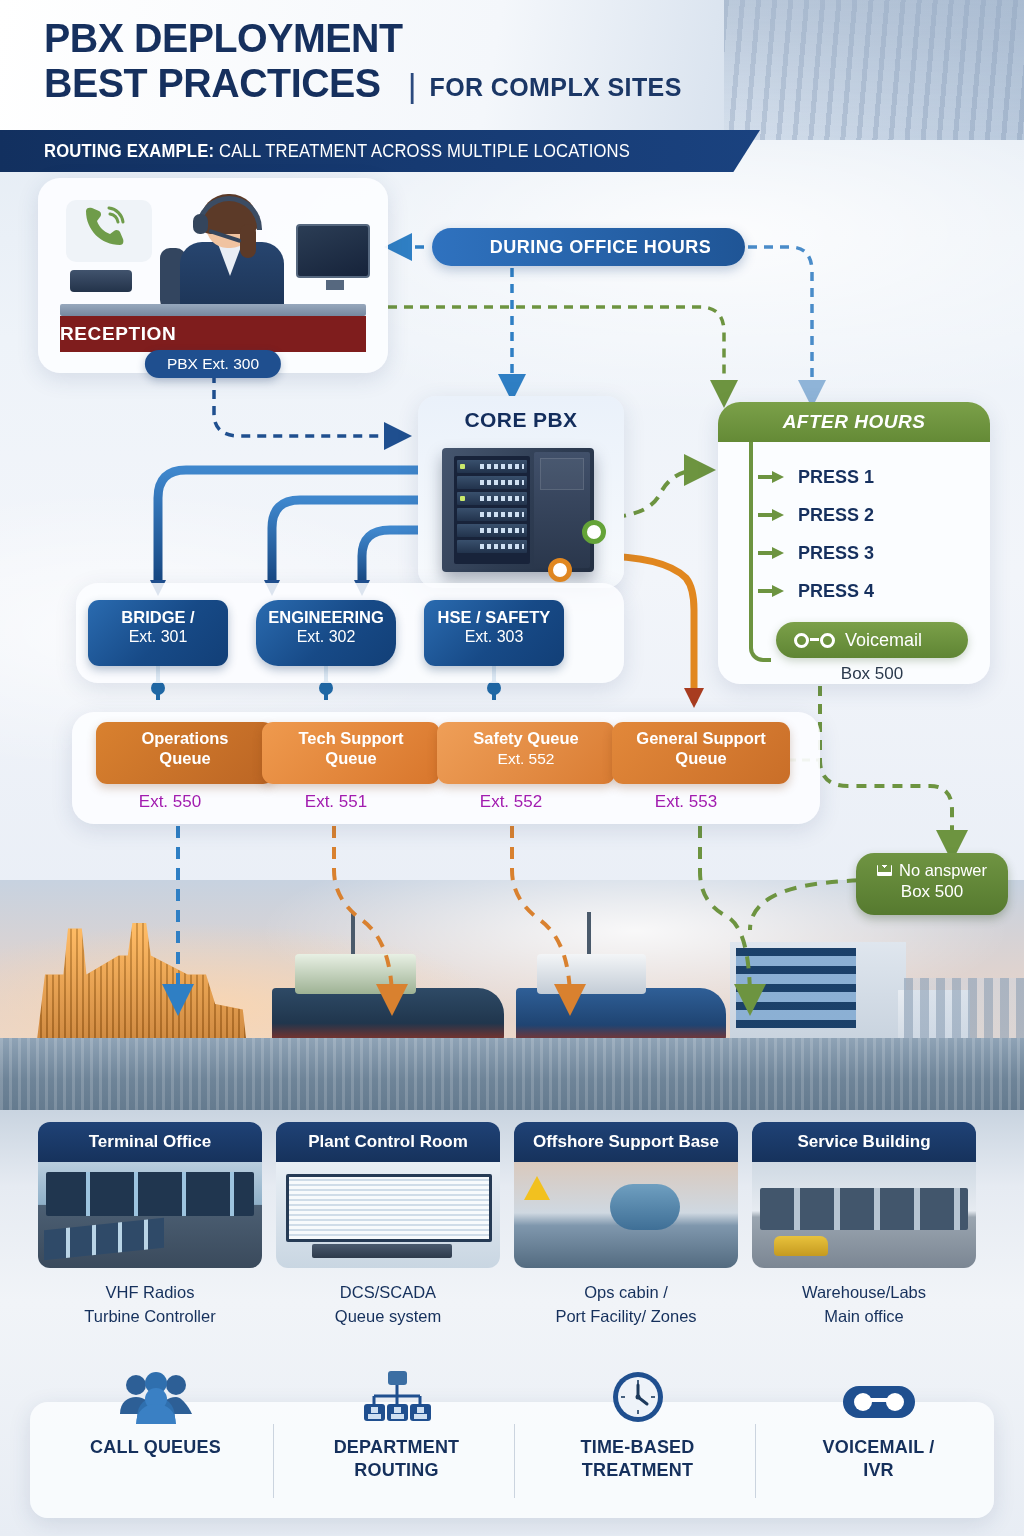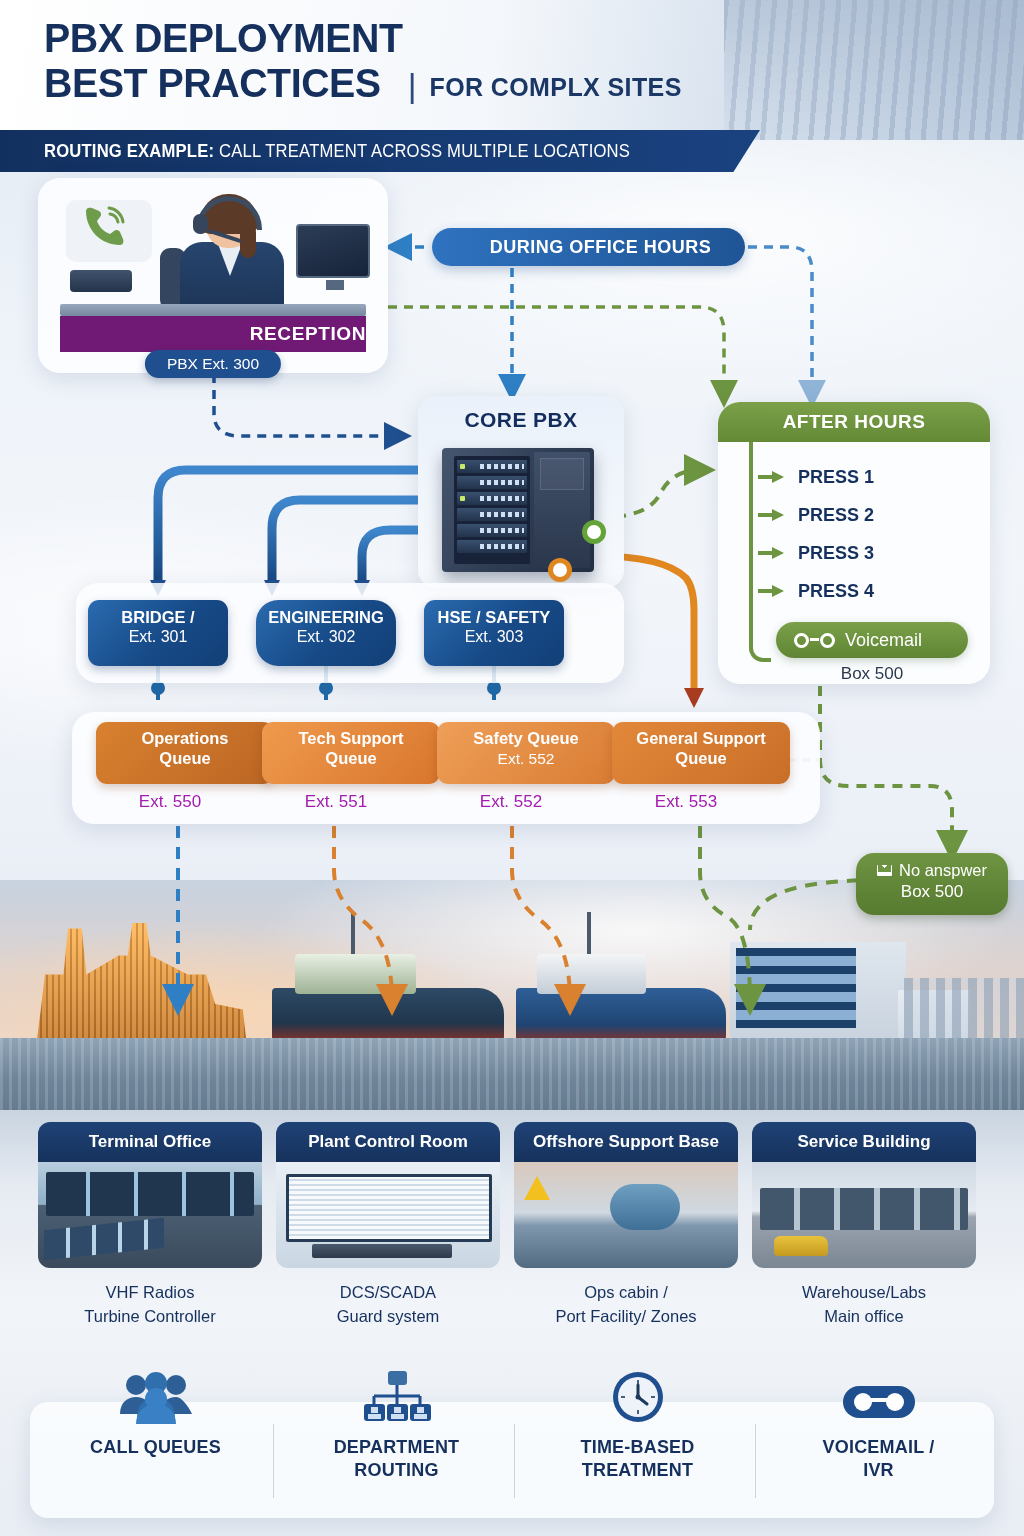--- a/index.html
+++ b/index.html
@@ -189,21 +189,21 @@
   .deskphone{
     position:absolute; left:10px; top:78px; width:62px; height:22px; border-radius:4px;
     background:linear-gradient(180deg,#41536d,#23334a);
   }
   .desk{
     position:absolute; left:22px; top:126px; width:306px; height:12px;
     background:linear-gradient(180deg,#97a8bd,#76889f); border-radius:2px;
   }
   .recep-bar{
     position:absolute; left:22px; top:138px; width:306px; height:36px;
-    background:#701a75; display:flex; align-items:center; justify-content:flex-end;
+    background:#7f1d1d; display:flex; align-items:center; justify-content:flex-start;
   }
   .recep-bar span{ color:#fff; font-weight:bold; font-size:19px; letter-spacing:.6px; }
   .ext-pill{
     position:absolute; left:50%; transform:translateX(-50%); top:172px;
     background:#1f4f8f; color:#fff; border-radius:16px; padding:5px 22px; font-size:15.5px;
     box-shadow:0 3px 8px rgba(20,55,100,.28);
   }
   .phone-glyph{ position:absolute; left:20px; top:14px; }
 
   
@@ -256,21 +256,21 @@
     background:linear-gradient(180deg,#46566f,#28real);
   }
 
   
   #after-hours-card{ left:718px; top:402px; width:272px; height:282px; }
   .ah-head{
     position:absolute; left:0; top:0; width:100%; height:40px;
     background:linear-gradient(180deg,#7ba049,#648a36);
     border-radius:22px 22px 0 0; display:flex; align-items:center; justify-content:center;
   }
-  .ah-head span{ color:#fff; font-weight:bold; font-size:19px; letter-spacing:.5px; }
+  .ah-head span{ color:#fff; font-weight:bold; font-size:19px; letter-spacing:.5px;font-style:italic; }
   .press-list{ position:absolute; left:40px; top:56px; width:210px; }
   .press-row{ display:flex; align-items:center; height:38px; gap:12px; }
   .press-row .lbl{ font-weight:bold; font-size:18px; color:#16305e; }
   .ah-spine{
     position:absolute; left:31px; top:40px; width:4px; height:196px; background:#6d9440;
   }
   .ah-spine:after{
     content:""; position:absolute; left:0; bottom:-24px; width:4px; height:26px;
     border-left:4px solid #6d9440; border-bottom:4px solid #6d9440;
     border-bottom-left-radius:14px; width:22px; box-sizing:border-box; background:transparent;
@@ -675,21 +675,21 @@
   </div>
   <div class="loc-card" id="loc-2">
     <div class="loc-head">
       <span>Plant Control Room</span>
     </div>
     <div class="loc-img">
         <div class="img-dcs"></div>
       </div>
     <div class="loc-cap">
       <div>DCS/SCADA</div>
-      <div>Guard system</div>
+      <div>Queue system</div>
     </div>
   </div>
   <div class="loc-card" id="loc-3">
     <div class="loc-head">
       <span>Offshore Support Base</span>
     </div>
     <div class="loc-img">
         <div class="img-port"></div>
       </div>
     <div class="loc-cap">

